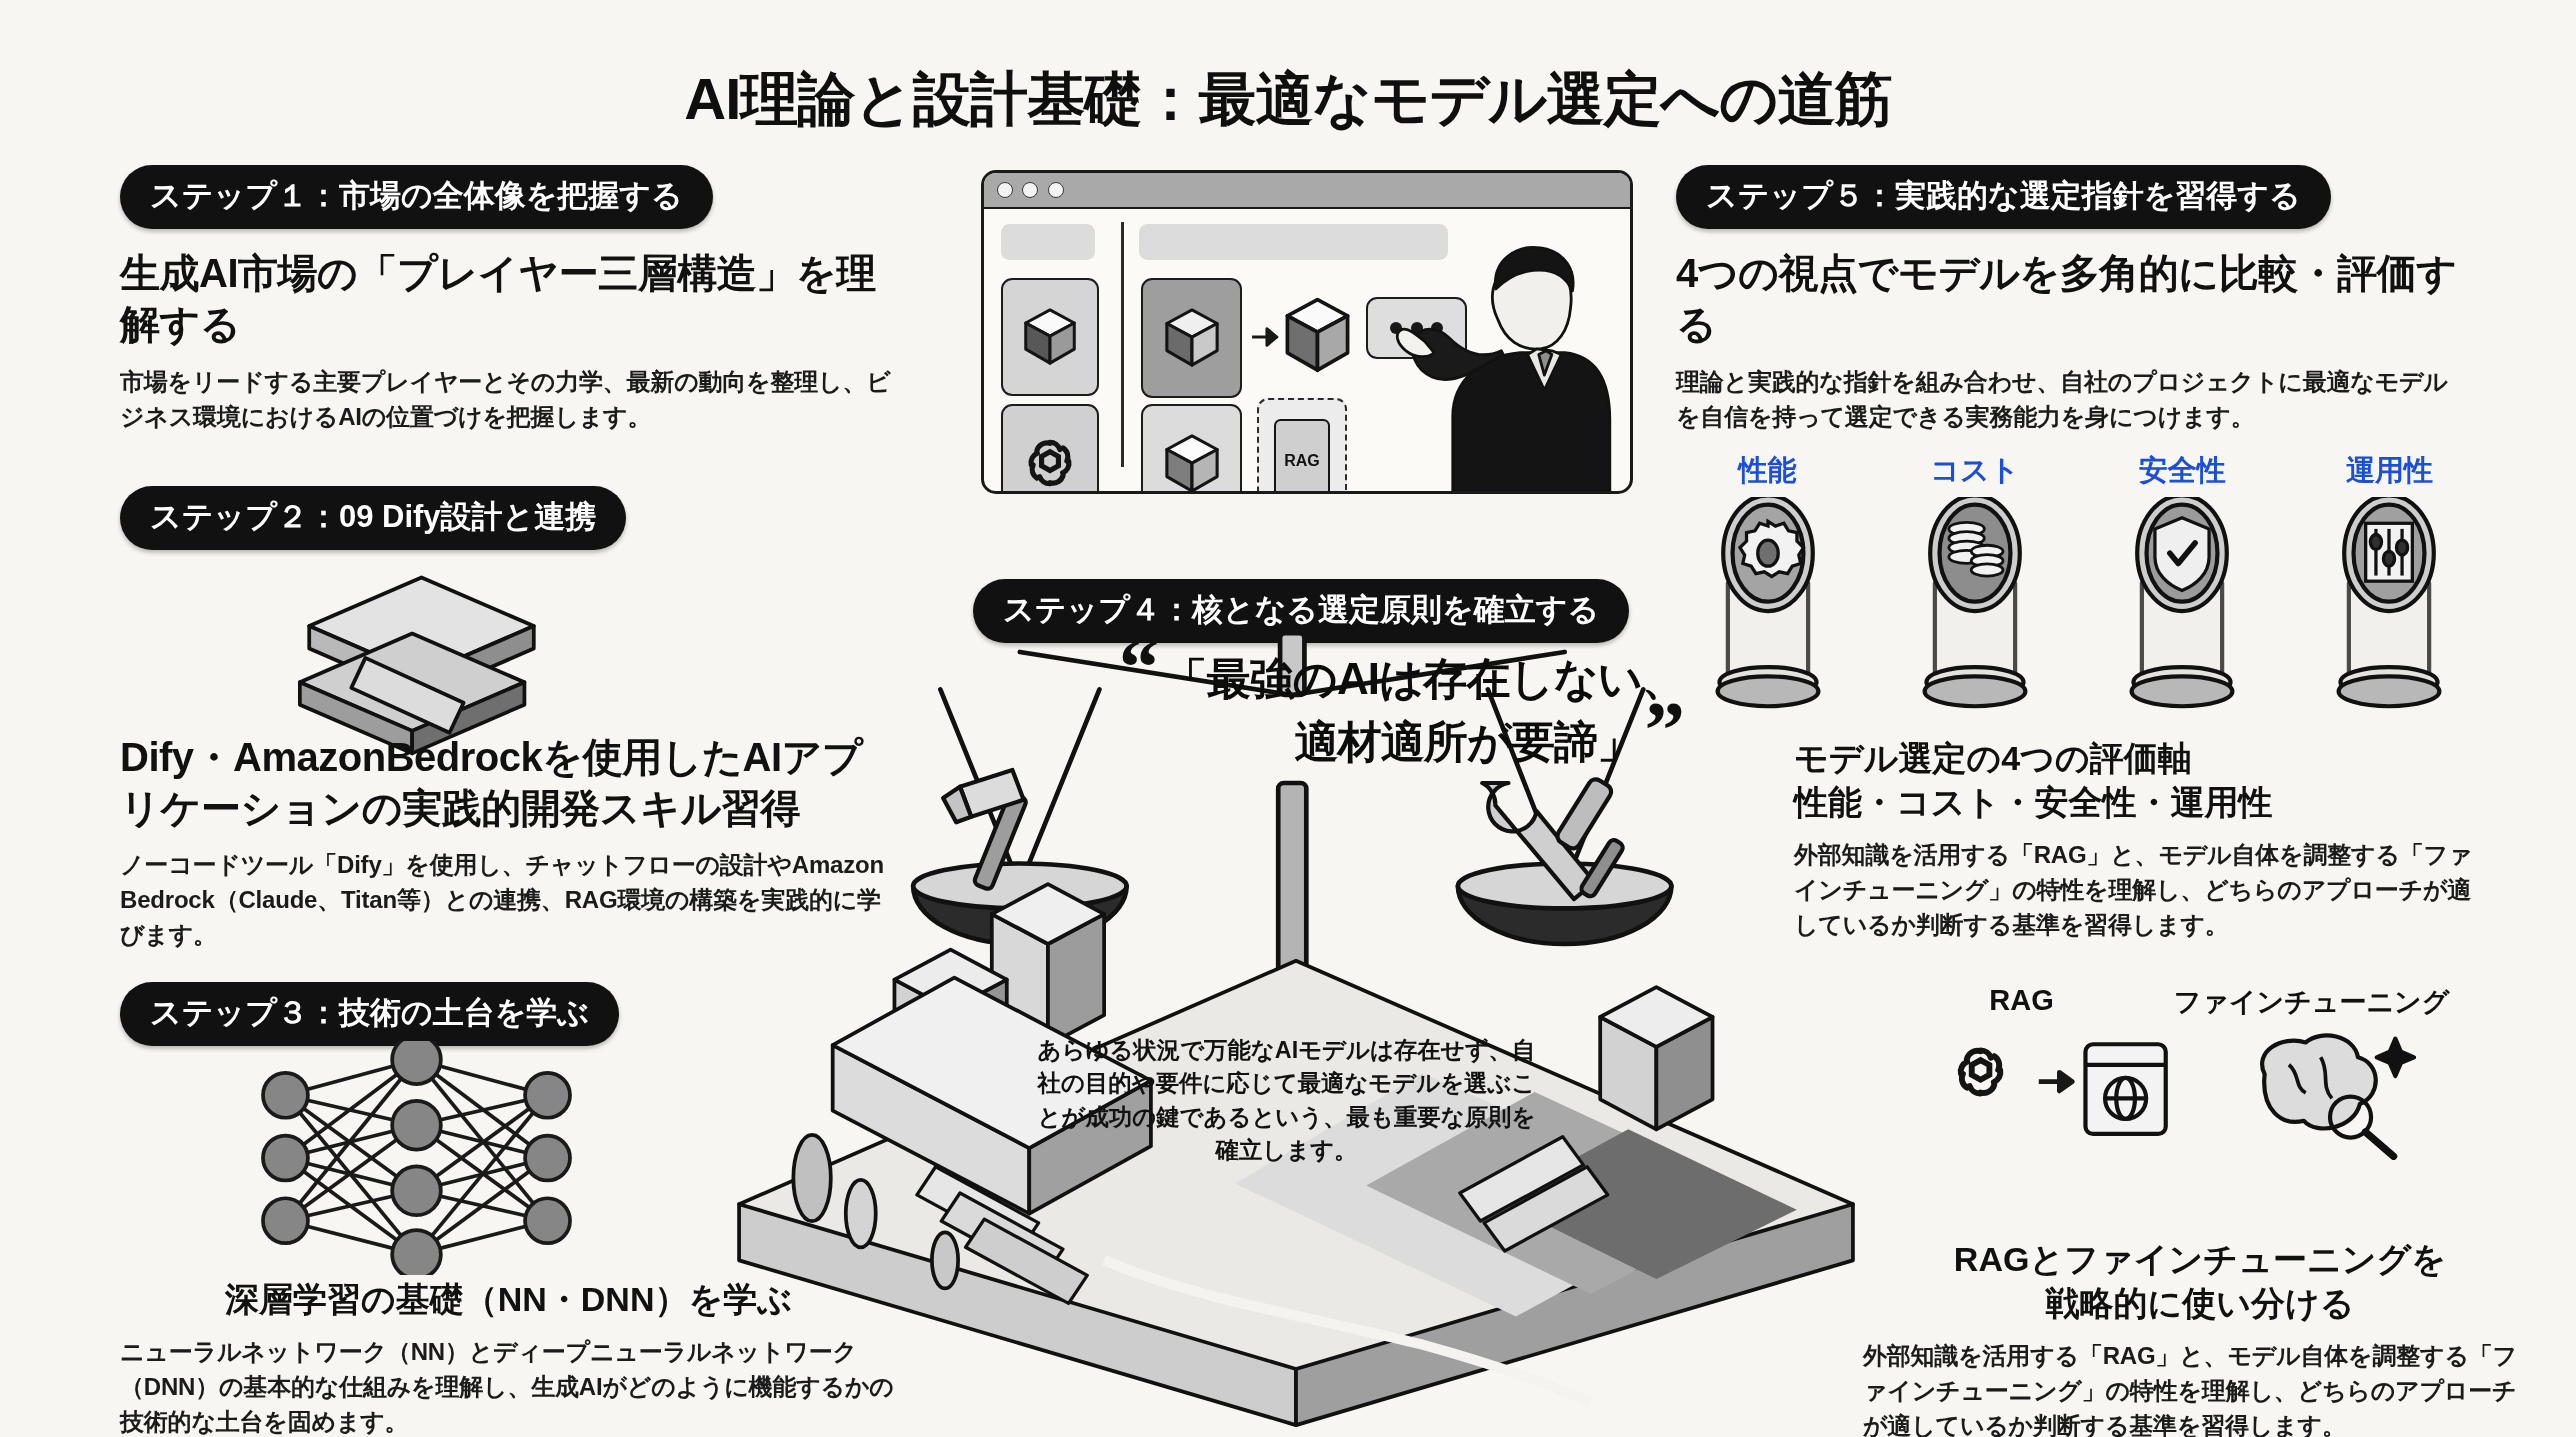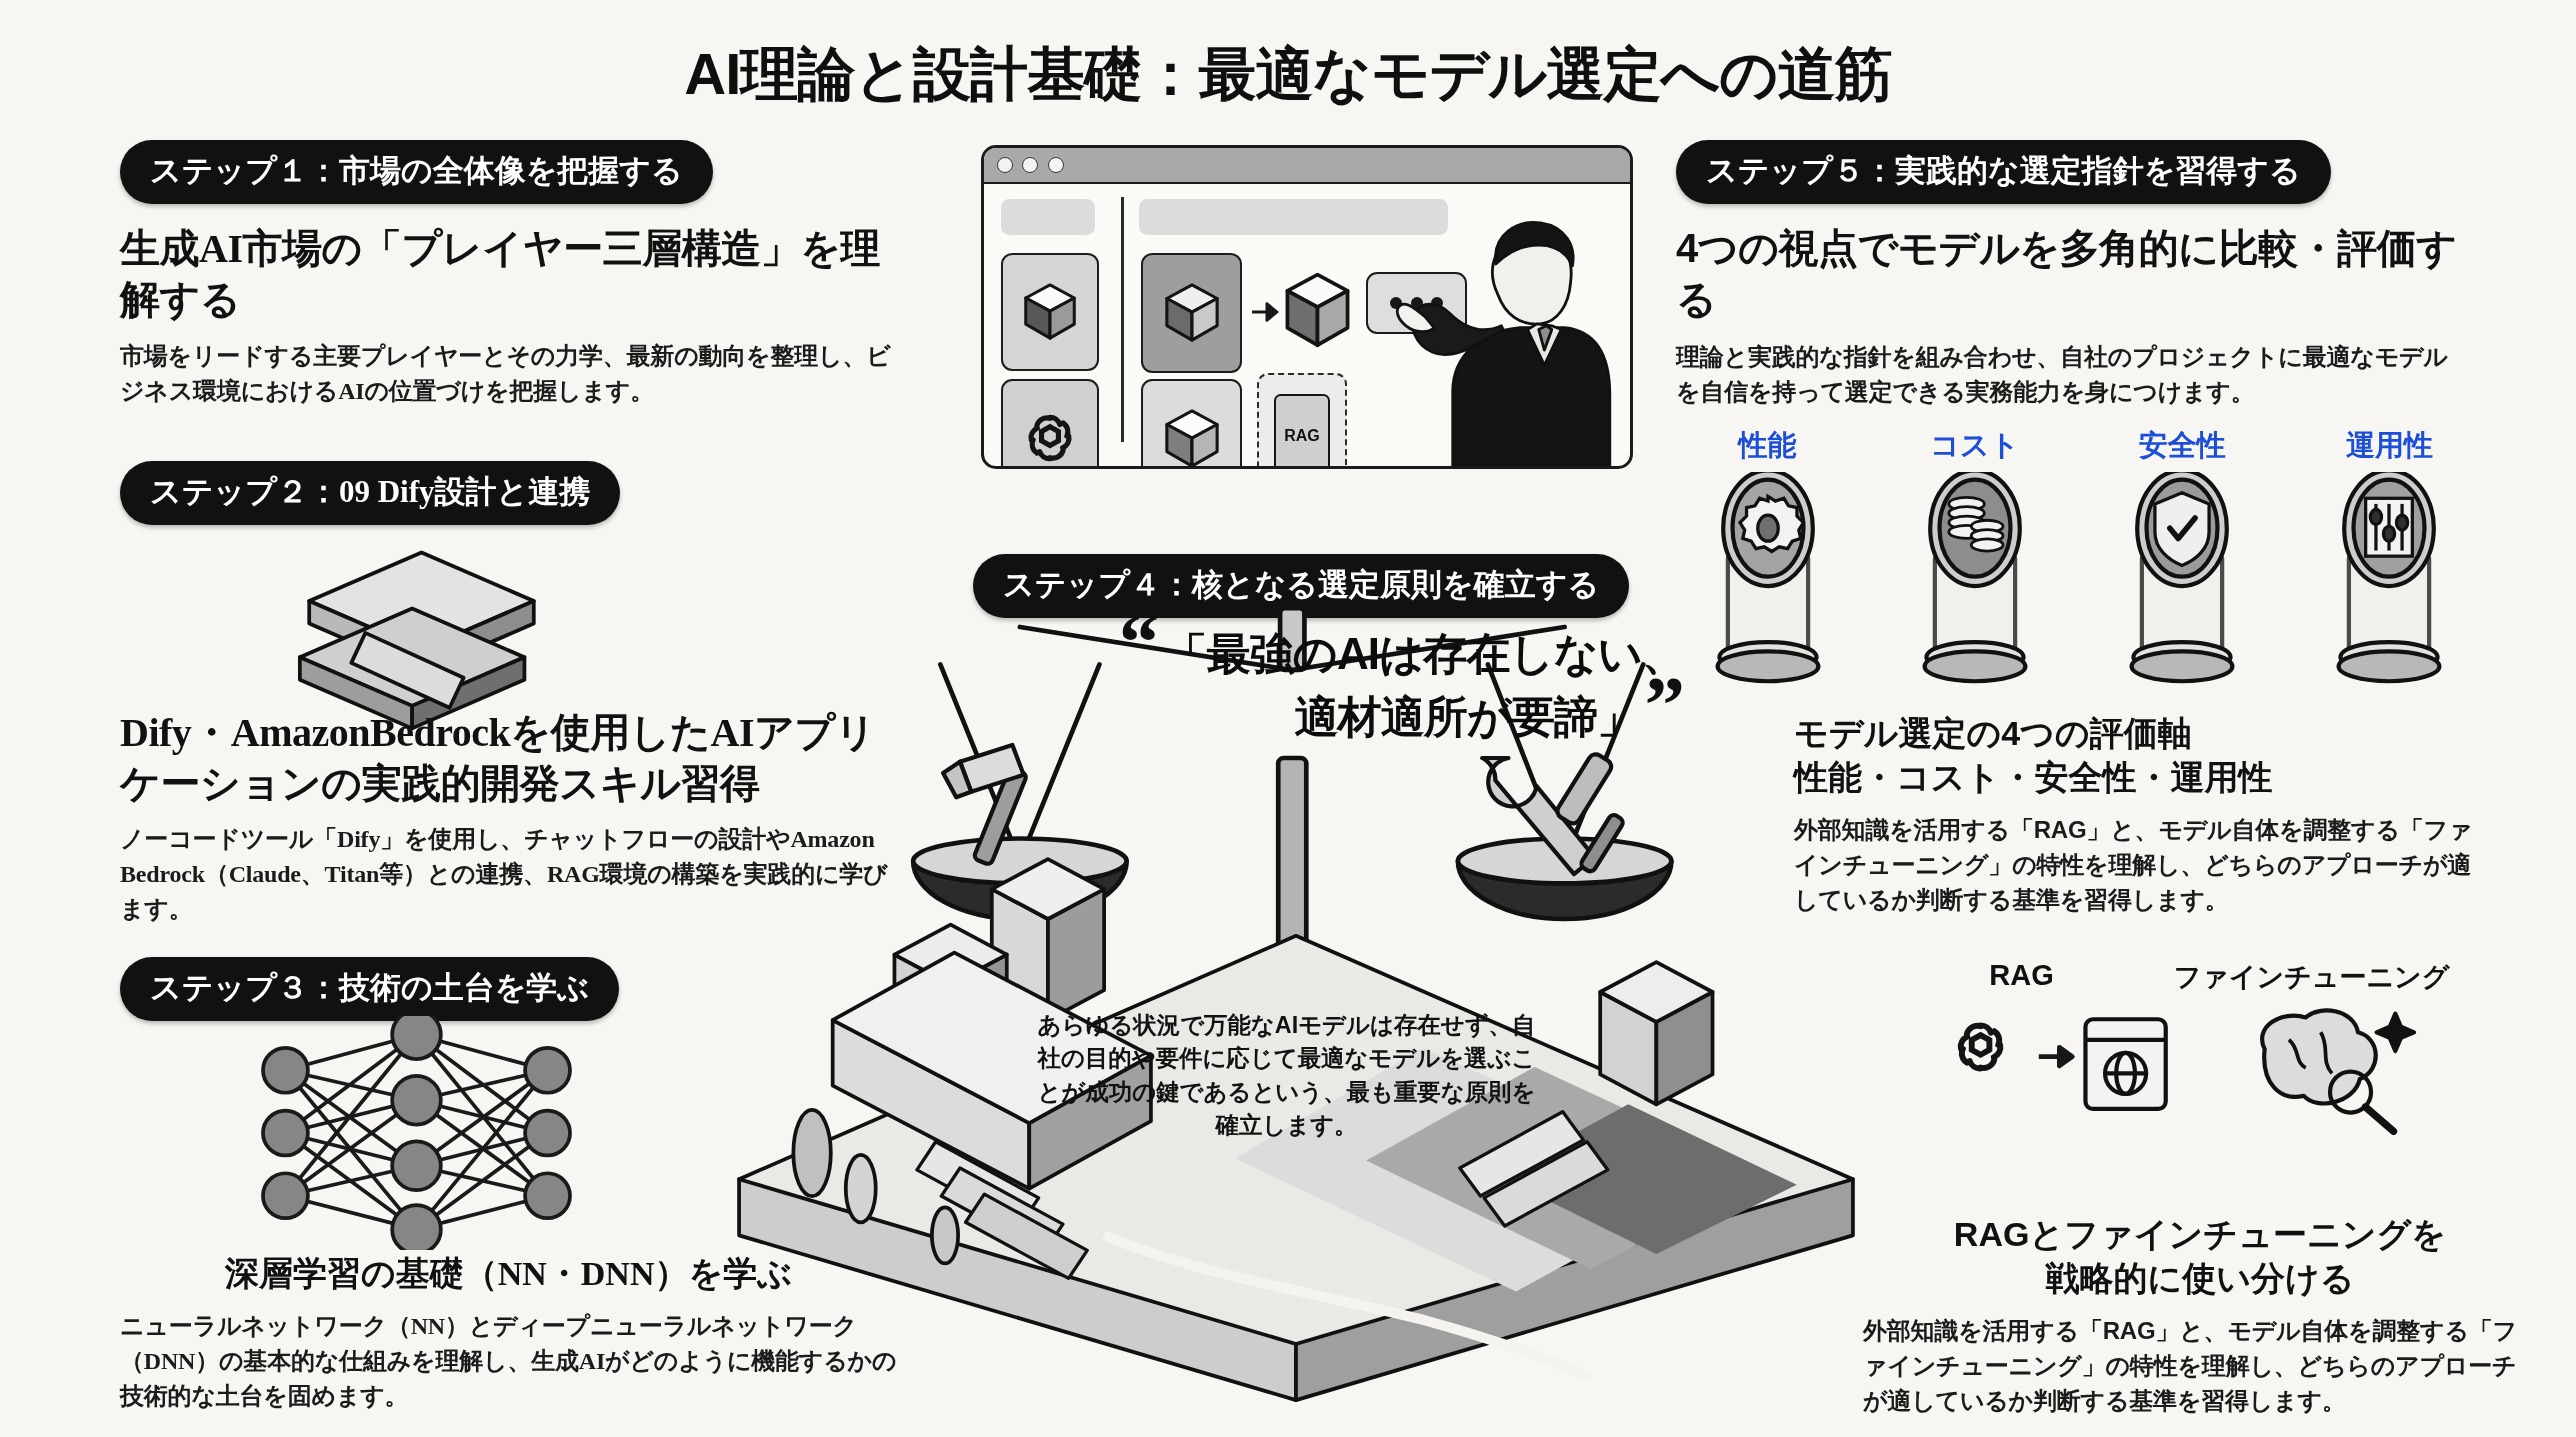--- a/index.html
+++ b/index.html
@@ -4,21 +4,21 @@
 <style>
   html,body{margin:0;padding:0;}
   body{
     width:2576px;height:1438px;
     background:#f7f6f2;
     font-family:"Liberation Sans","DejaVu Sans",sans-serif;
     color:#111;
     overflow:hidden;
     position:relative;
   }
-  .page{position:relative;width:2576px;height:1232px;}
+  .page{position:relative;width:2576px;height:1232px;margin-top:25px;}
 
   
   .title{
     position:absolute;left:0;top:36px;width:2576px;
     text-align:center;
     font-size:58px;font-weight:bold;letter-spacing:-0.9px;
     color:#0f0f0f;
   }
 
   
@@ -38,21 +38,21 @@
   }
   .body{
     font-size:24px;font-weight:bold;line-height:1.46;color:#1b1b1b;
     margin-top:13px;letter-spacing:-0.2px;
   }
   .cap-head{
     font-size:34px;font-weight:bold;line-height:1.3;color:#111;
   }
 
   
-  .colL{position:absolute;left:120px;top:140px;width:777px;font-family:Liberation Serif, serif;}
+  .colL{position:absolute;left:120px;top:140px;width:777px;}
   .colR{position:absolute;left:1676px;top:140px;width:796px;}
 
   .blk{margin-bottom:0;}
 
   
   .center-top{position:absolute;left:981px;top:145px;width:646px;height:328px;}
   .center-step4{position:absolute;left:973px;top:554px;width:655px;text-align:center;}
   .quote-wrap{position:absolute;left:917px;top:618px;width:768px;text-align:right;z-index:6;}
   .quote-text{
     display:inline-block;

